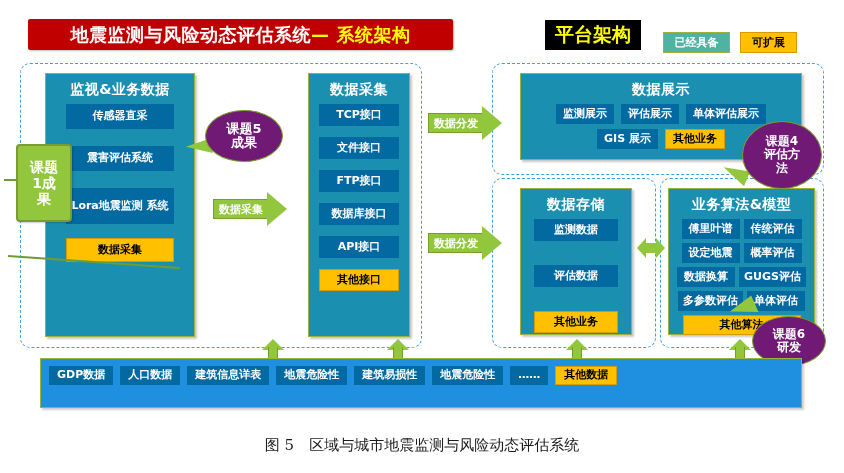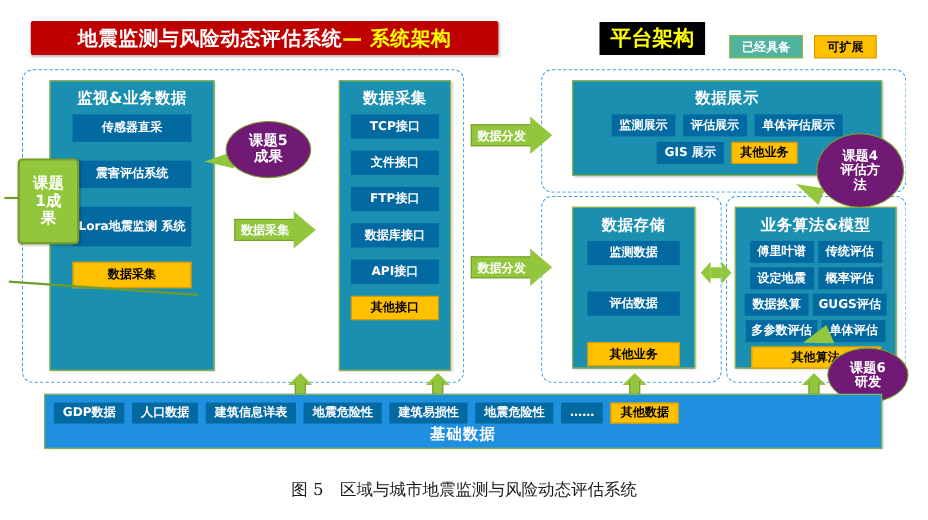--- a/index.html
+++ b/index.html
@@ -319,18 +319,17 @@
     <div id="base-row">
       <div class="chip">GDP数据</div>
       <div class="chip">人口数据</div>
       <div class="chip">建筑信息详表</div>
       <div class="chip">地震危险性</div>
       <div class="chip">建筑易损性</div>
       <div class="chip">地震危险性</div>
       <div class="chip">……</div>
       <div class="chip orange">其他数据</div>
     </div>
-    <div id="base-title">基础数据</div>
   </div>
 
   <div id="caption">图 5　区域与城市地震监测与风险动态评估系统</div>
 
 </div>
 
 </body></html>

